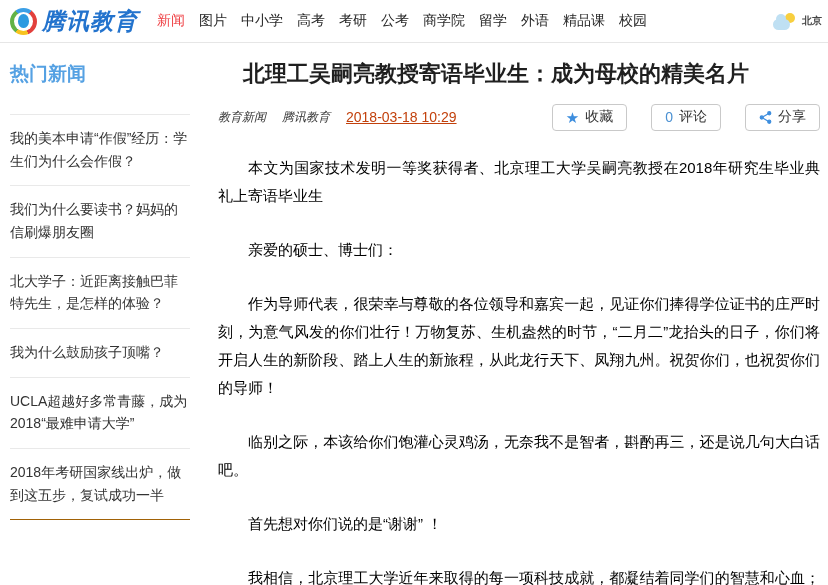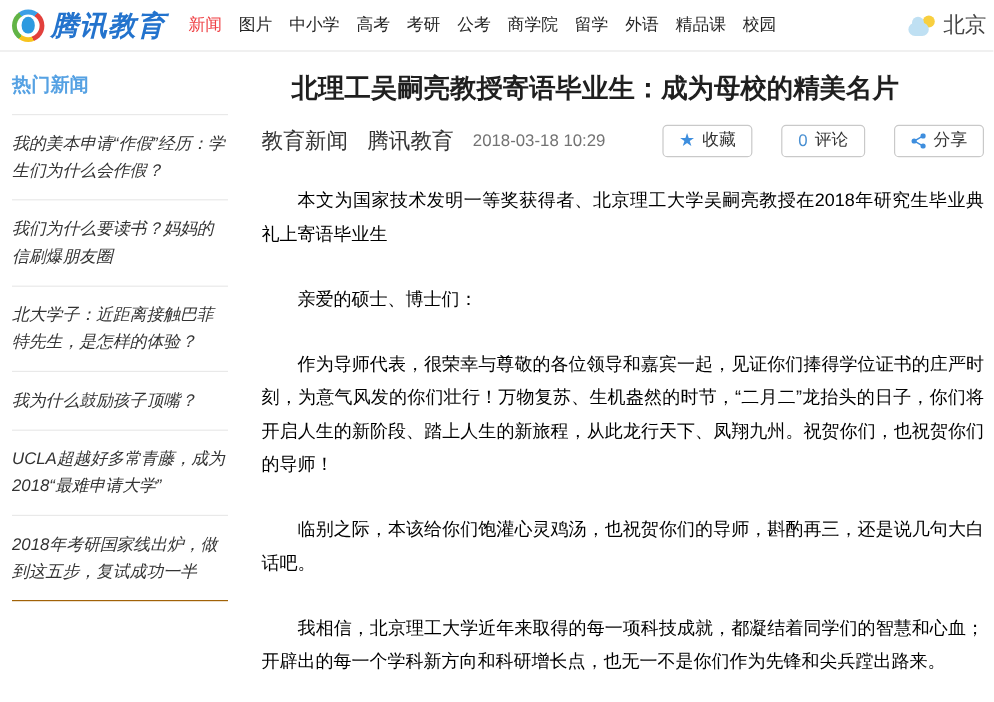--- a/index.html
+++ b/index.html
@@ -54,50 +54,50 @@
     border-radius: 50%; background: #f8cf3f;
   }
   .weather-cloud {
     position: absolute; left: 0; bottom: 0; width: 17px; height: 11px;
     background: #bfe0f3; border-radius: 7px;
   }
   .weather-cloud::before {
     content: ""; position: absolute; left: 3px; top: -5px;
     width: 10px; height: 10px; border-radius: 50%; background: #bfe0f3;
   }
-  .city { font-size: 18px; color: #454545; cursor: pointer; white-space: nowrap; }
+  .city { font-size: 10px; color: #454545; cursor: pointer; white-space: nowrap; font-weight: bold; }
 
   
   .content { display: flex; align-items: flex-start; }
 
   
   .sidebar { width: 180px; margin-left: 10px; flex: 0 0 auto; }
   .sidebar-title {
-    font-size: 16px; font-weight: bold; color: #55a1e3;
-    margin: 18px 0 13px 0;
-  }
-  .sidebar-list { list-style: none; font-style: italic; }
+    font-size: 19px; font-weight: bold; color: #55a1e3;
+    margin: 18px 0 27px 0;
+  }
+  .sidebar-list { list-style: none; }
   .sidebar-item {
     font-size: 14px; color: #333; line-height: 1.62;
     padding: 12px 0 13px 0; border-top: 1px solid #e9e9e9;
     cursor: pointer;
   }
   .sidebar-list .sidebar-item:last-child { border-bottom: 1px solid #a16207; }
 
   
   .main { flex: 1; margin-left: 28px; margin-right: 8px; }
   .article-title {
     font-size: 22px; font-weight: bold; color: #1f1f1f;
     margin-top: 17px; line-height: 1.3; margin-left: 25px;
   }
   .meta-row {
     display: flex; align-items: center; margin-top: 15px;
   }
-  .meta-source { font-size: 18px; color: #333; margin-right: 16px; cursor: pointer; }
-  .meta-date { font-size: 14px; color: #737373; }
+  .meta-source { font-size: 12px; color: #333; margin-right: 16px; cursor: pointer; font-style: italic; }
+  .meta-date { font-size: 14px; color: #c2410c; text-decoration: underline; }
   .actions { margin-left: auto; display: flex; align-items: center; }
   .action-btn {
     display: flex; align-items: center; height: 27px;
     border: 1px solid #c9c9c9; border-radius: 4px; background: #fff;
     padding: 0 13px; margin-left: 24px; font-size: 14px; color: #333;
     cursor: pointer; font-family: inherit;
   }
   .action-btn .icon { margin-right: 6px; display: inline-flex; align-items: center; }
   .star-glyph { color: #3e8ede; font-size: 15px; line-height: 1; }
   .count { color: #4a90d2; margin-right: 6px; }
@@ -187,18 +187,19 @@
           </span>
           <span>分享</span>
         </button>
       </div>
     </div>
 
     <div class="article-body">
       <p>本文为国家技术发明一等奖获得者、北京理工大学吴嗣亮教授在2018年研究生毕业典礼上寄语毕业生</p>
       <p>亲爱的硕士、博士们：</p>
       <p>作为导师代表，很荣幸与尊敬的各位领导和嘉宾一起，见证你们捧得学位证书的庄严时刻，为意气风发的你们壮行！万物复苏、生机盎然的时节，“二月二”龙抬头的日子，你们将开启人生的新阶段、踏上人生的新旅程，从此龙行天下、凤翔九州。祝贺你们，也祝贺你们的导师！</p>
-      <p>临别之际，本该给你们饱灌心灵鸡汤，也祝贺你们的导师，斟酌再三，还是说几句大白话吧。</p>
+      <p>临别之际，本该给你们饱灌心灵鸡汤，无奈我不是智者，斟酌再三，还是说几句大白话吧。</p>
+      <p>首先想对你们说的是“谢谢” ！</p>
       <p>我相信，北京理工大学近年来取得的每一项科技成就，都凝结着同学们的智慧和心血；开辟出的每一个学科新方向和科研增长点，也无一不是你们作为先锋和尖兵蹚出路来。</p>
     </div>
   </main>
 
 </div>
 
 </body></html>

